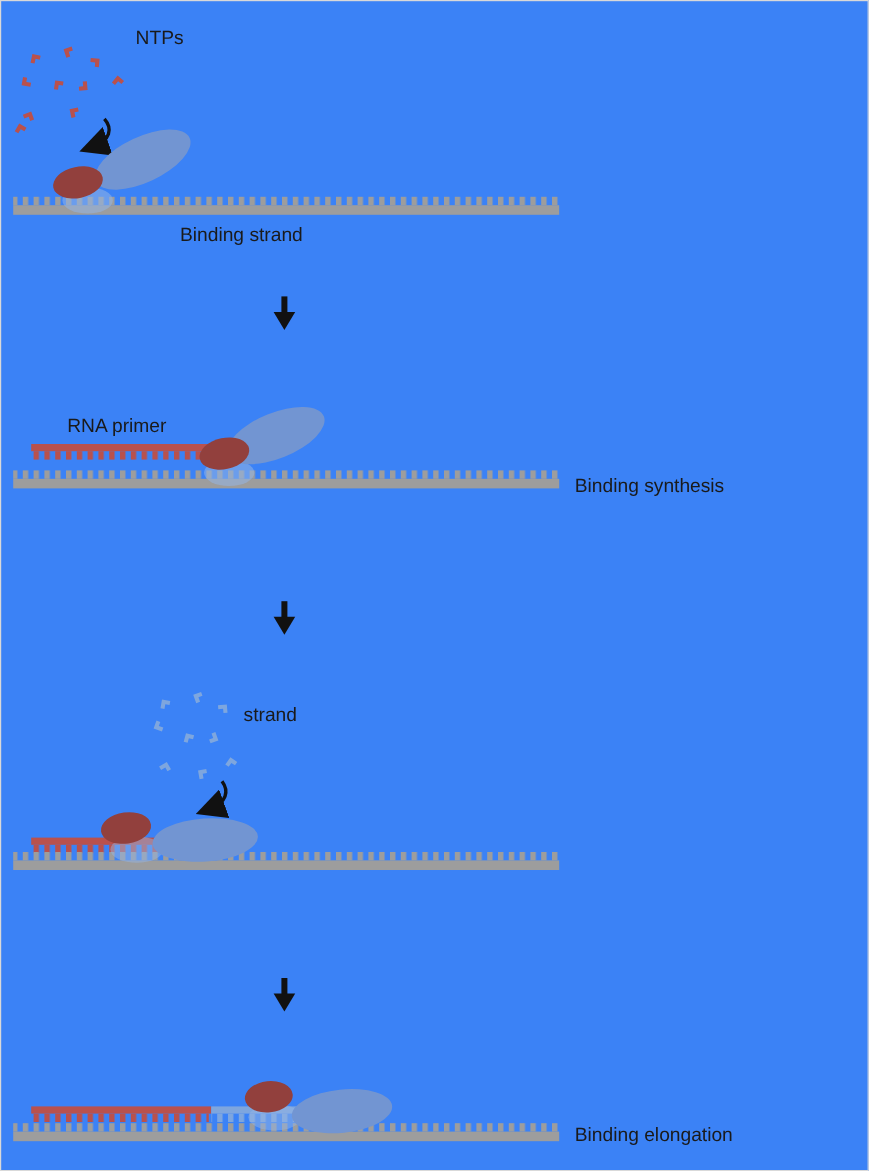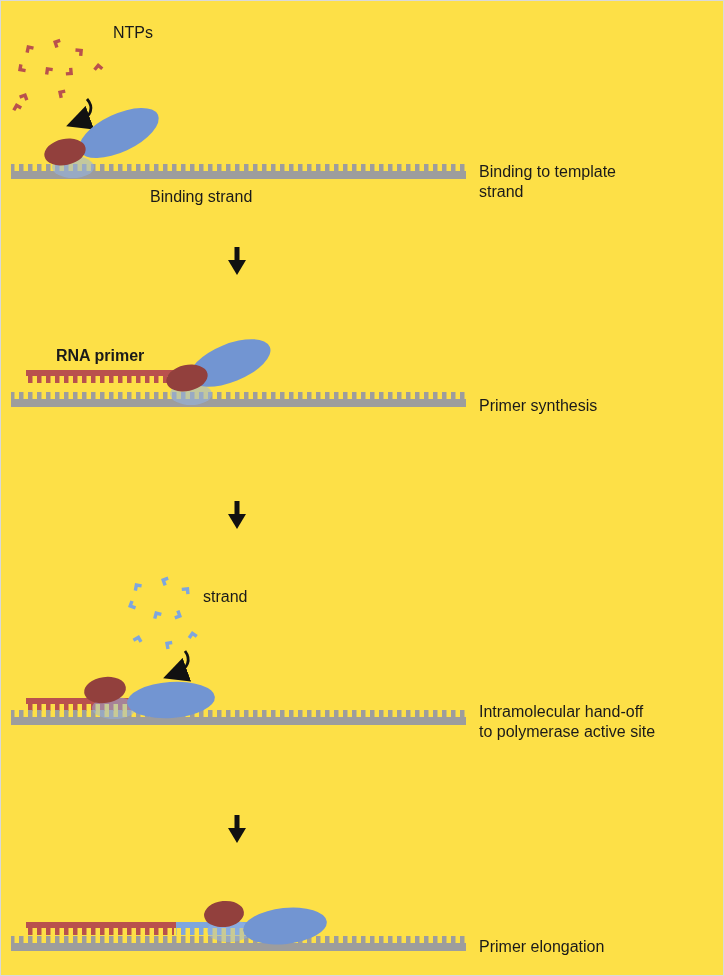--- a/index.html
+++ b/index.html
@@ -1,18 +1,18 @@
 <!DOCTYPE html>
 <html><head>
 <meta charset="utf-8">
 <style>
   * { margin:0; padding:0; box-sizing:border-box; }
   html,body { background:#ffffff; }
   .stage {
-    position:relative; width:724px; height:976px; background:#fde047;
+    position:relative; width:724px; height:976px; background:#3b82f6;
     font-family:"Liberation Sans", sans-serif; color:#1a1a1a;
     overflow:hidden; border:1px solid #d9d9d9;
   }
   .layer { position:absolute; inset:0; }
   svg.layer { width:724px; height:976px; display:block; }
   .label {
     position:absolute; font-size:16px; line-height:1.25;
     white-space:pre-line; color:#1a1a1a;
   }
 </style>
@@ -125,27 +125,23 @@
     </g>
     <ellipse cx="228" cy="930" rx="22" ry="11" opacity="0.5" fill="#94b4e4"></ellipse>
     <ellipse cx="284" cy="925" rx="42" ry="18" transform="rotate(-6 284 925)" fill="#7295d2"></ellipse>
     <ellipse cx="223" cy="913" rx="20" ry="13" transform="rotate(-6 223 913)" fill="#92403d"></ellipse>
   </svg>
 
   <div class="label" style="left:112px; top:22px;">NTPs</div>
 
   <div class="label" style="left:149px; top:186px;">Binding strand</div>
 
-  <div class="label" style="left:478px; top:161px; width:240px;">Binding to template
-strand</div>
 
-  <div class="label" style="left:55px; top:345px;font-weight:bold;">RNA primer</div>
+  <div class="label" style="left:55px; top:345px;">RNA primer</div>
 
-  <div class="label" style="left:478px; top:395px;">Primer synthesis</div>
+  <div class="label" style="left:478px; top:395px;">Binding synthesis</div>
 
   <div class="label" style="left:202px; top:586px;">strand</div>
 
-  <div class="label" style="left:478px; top:701px; width:246px;">Intramolecular hand-off
-to polymerase active site</div>
 
-  <div class="label" style="left:478px; top:936px;">Primer elongation</div>
+  <div class="label" style="left:478px; top:936px;">Binding elongation</div>
 
 </div>
 
 </body></html>

